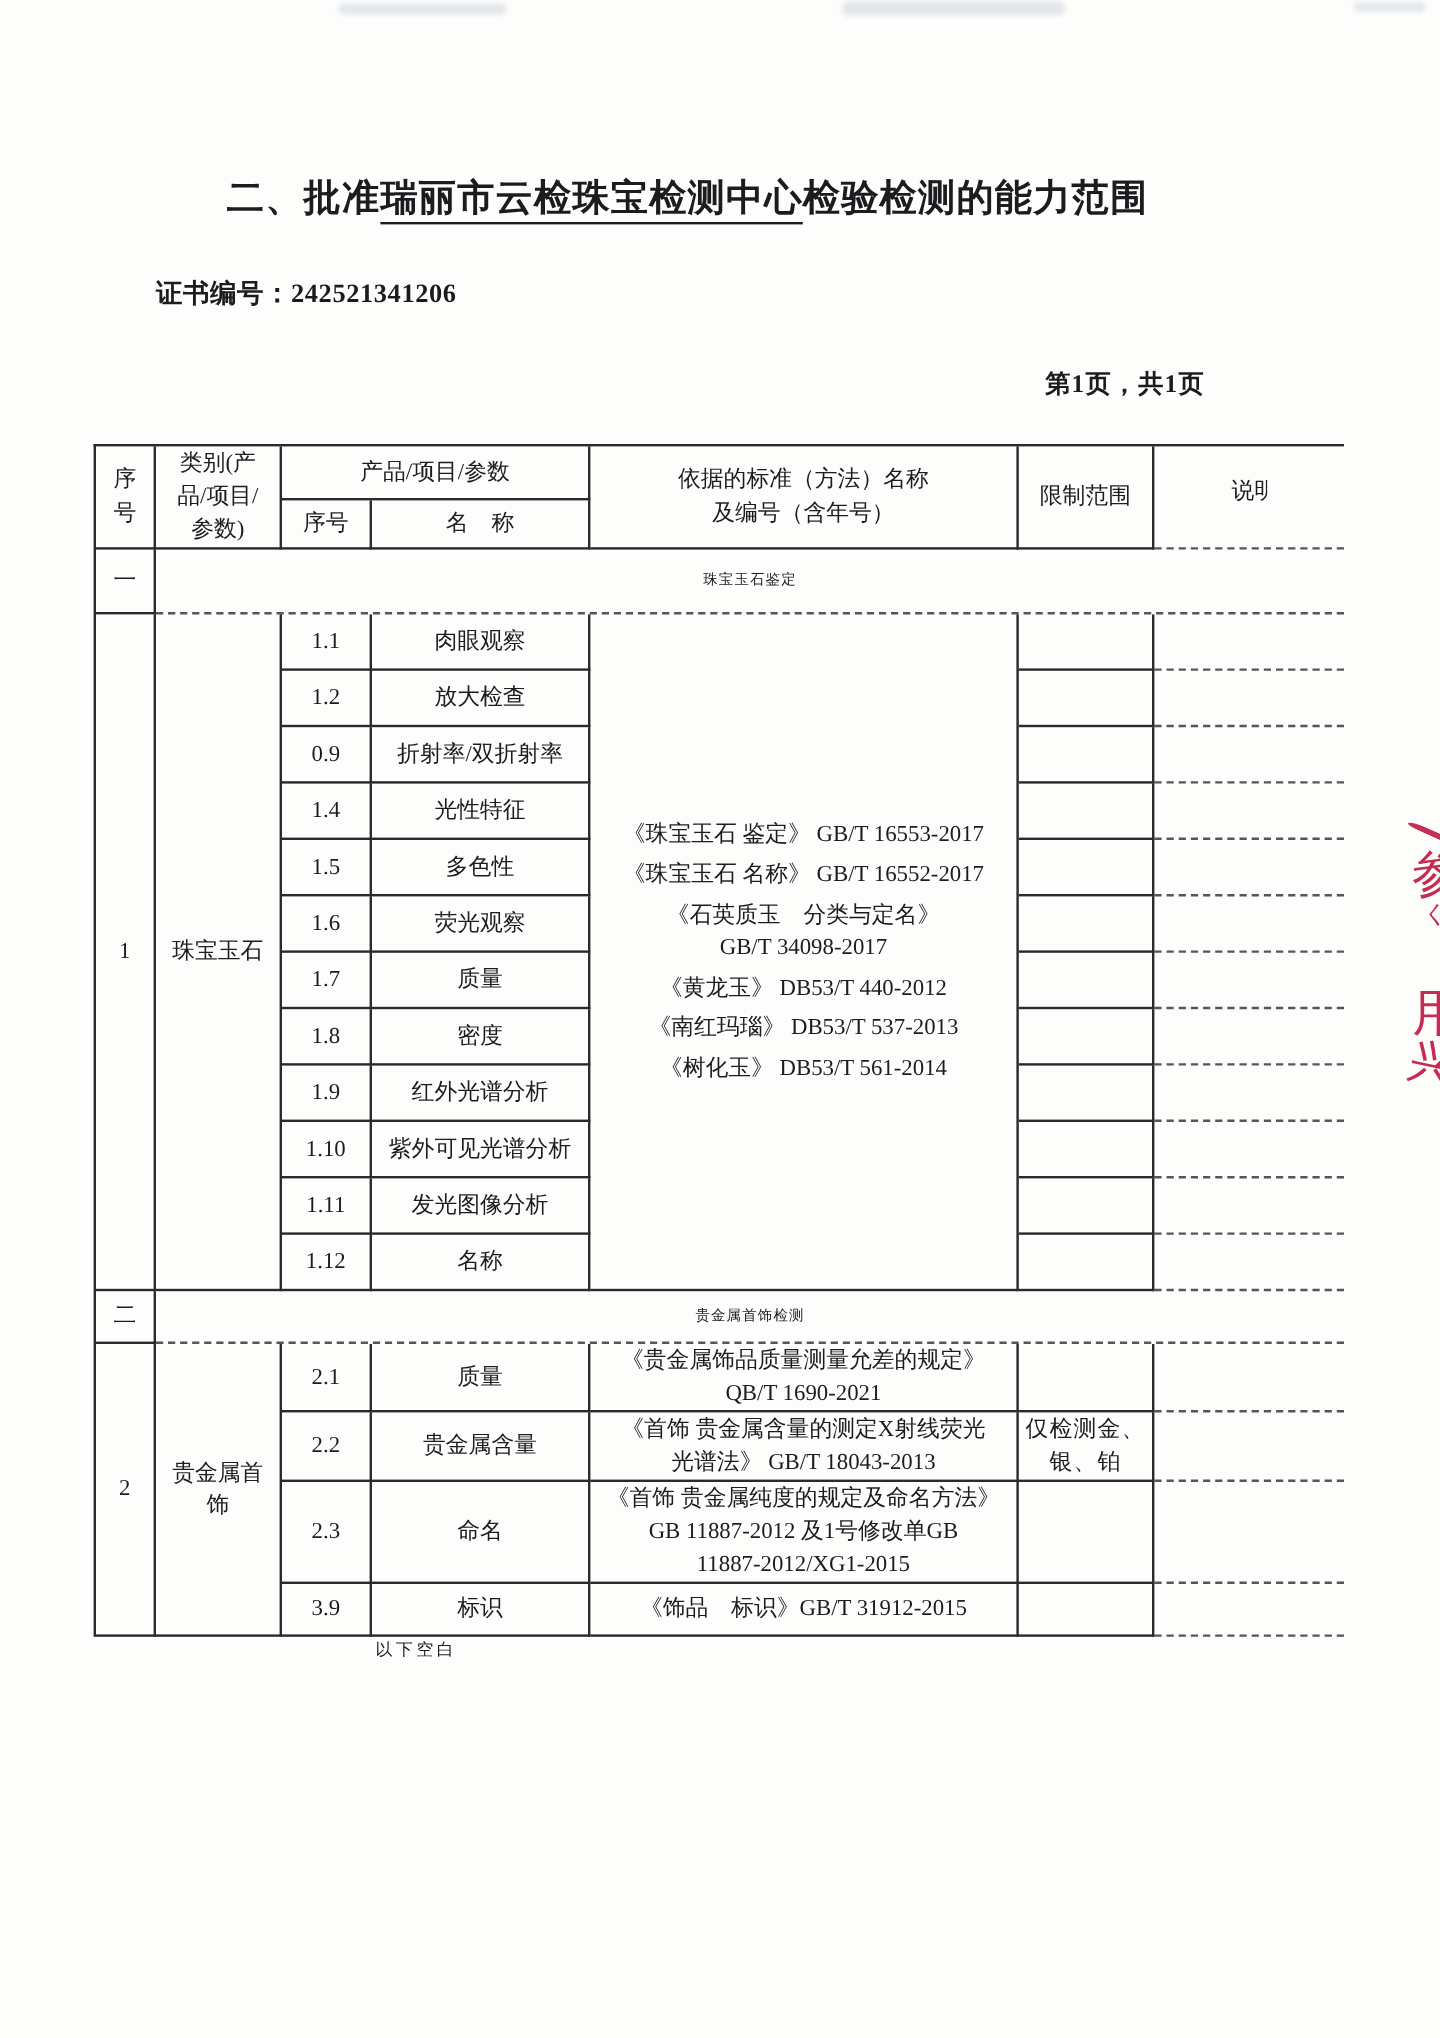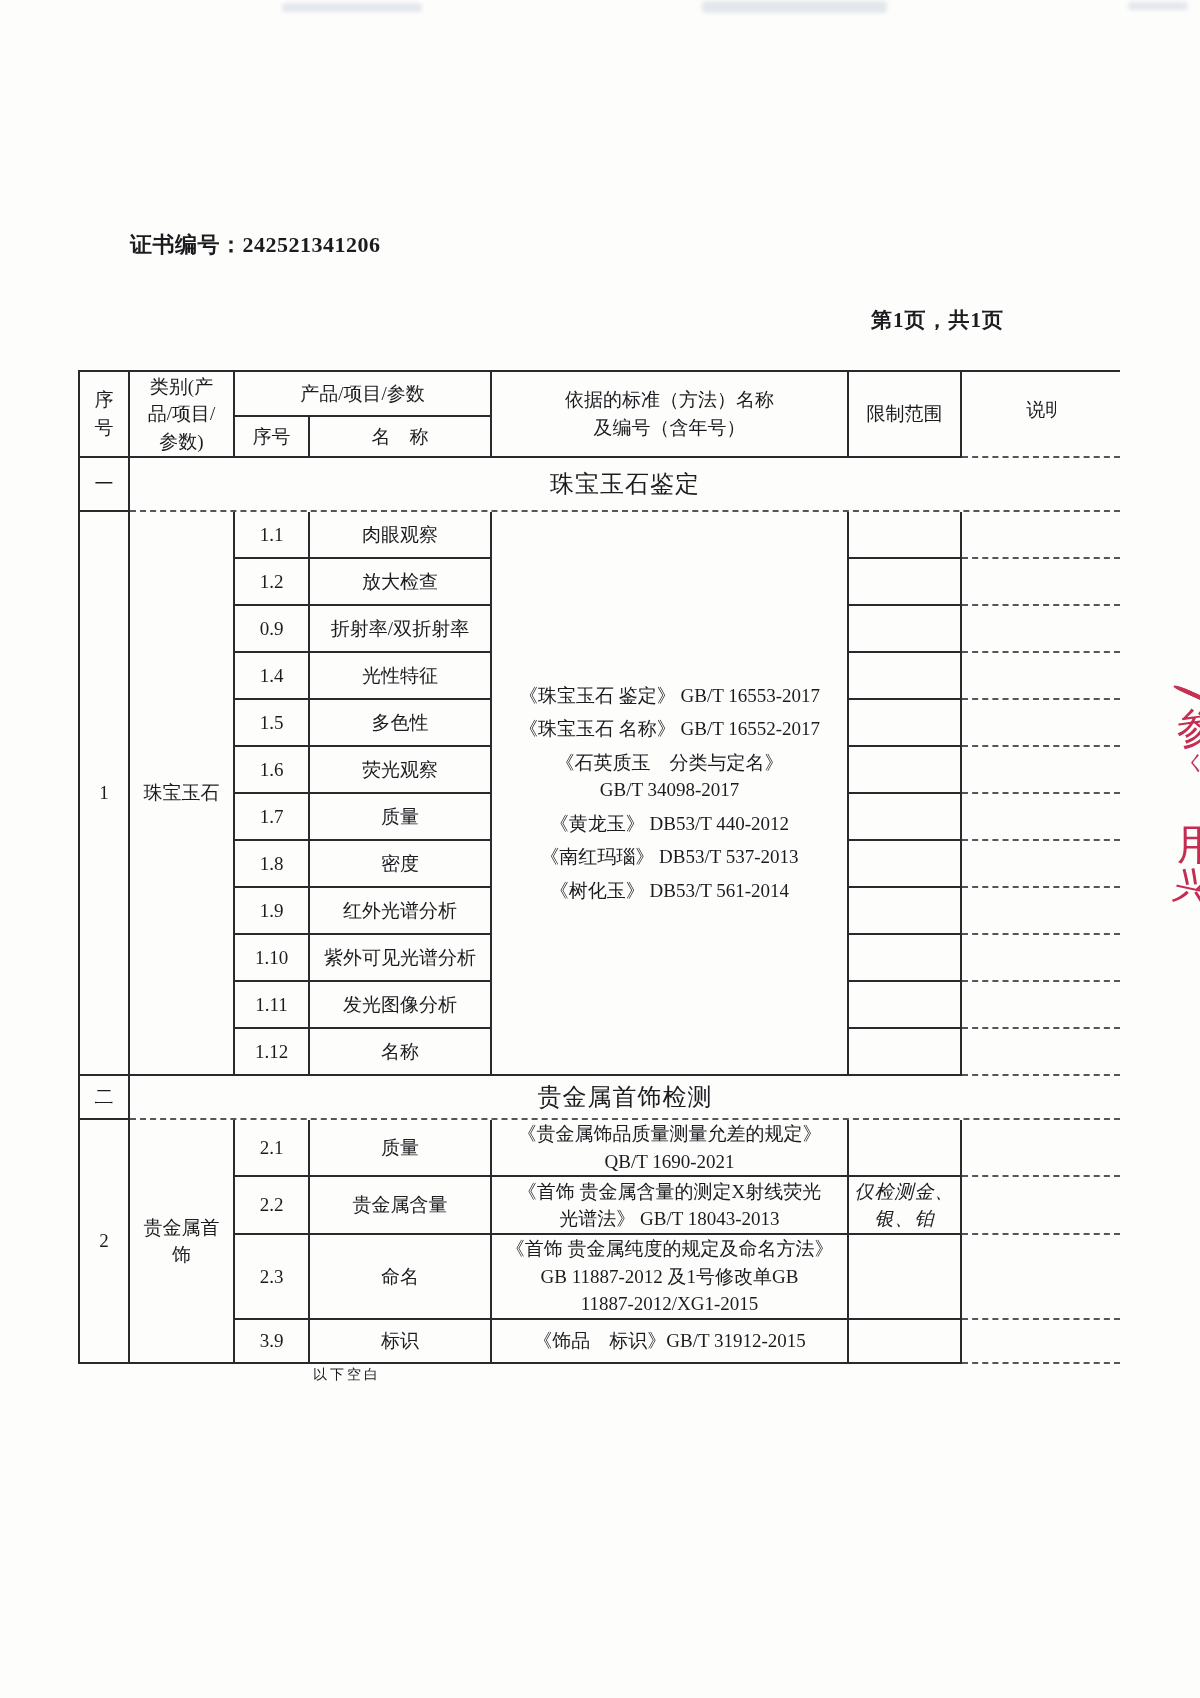--- a/index.html
+++ b/index.html
@@ -50,25 +50,25 @@
     text-align:center;vertical-align:middle;
     font-weight:400;
     line-height:1.45;
     overflow:hidden;
   }
   .cap-table th{white-space:pre-line;}
   
   .cap-table .last{border-right:none;border-bottom:2px dashed #55555c;}
   .cap-table th.note span{display:inline-block;width:1.55em;overflow:hidden;white-space:nowrap;text-align:left;}
   .pre{white-space:pre-line;}
-  .sec-title{text-align:left;padding-left:14px;font-size:24px;letter-spacing:1px;}
+  .sec-title{text-align:left;padding-left:14px;font-size:12px;letter-spacing:1px;}
   .std-cell{line-height:1.5;}
   .std-stack{display:flex;flex-direction:column;gap:6px;height:100%;}
   .std-stack .std{white-space:pre-line;}
-  .limit-cell{text-align:left;padding:2px 6px 2px 9px;line-height:1.55;letter-spacing:1px;font-style:italic;}
+  .limit-cell{text-align:left;padding:2px 6px 2px 9px;line-height:1.55;letter-spacing:1px;}
   .name-cell{padding:0 4px;}
 
   .below-blank{
     position:absolute;left:313px;top:1366px;
     font-size:14px;letter-spacing:3px;font-weight:400;
   }
 
   
   .stamp-frag{position:absolute;color:#c01b44;opacity:.92;font-weight:400;line-height:1;}
   .stamp-stroke1{
@@ -83,20 +83,21 @@
 </style>
 </head>
 <body>
 
 <div class="page">
 
   <div class="scan-mark m1"></div>
   <div class="scan-mark m2"></div>
   <div class="scan-mark m3"></div>
 
+  <div class="doc-title"><span>二、批准</span><span class="org">瑞丽市云检珠宝检测中心</span><span>检验检测的能力范围</span></div>
 
   <div class="meta-line cert-line"><span>证书编号：</span><span>242521341206</span></div>
 
 
   <div class="page-indicator">第1页，共1页</div>
 
   <table class="cap-table">
     <colgroup>
       <col style="width:50px">
         <col style="width:105px">

